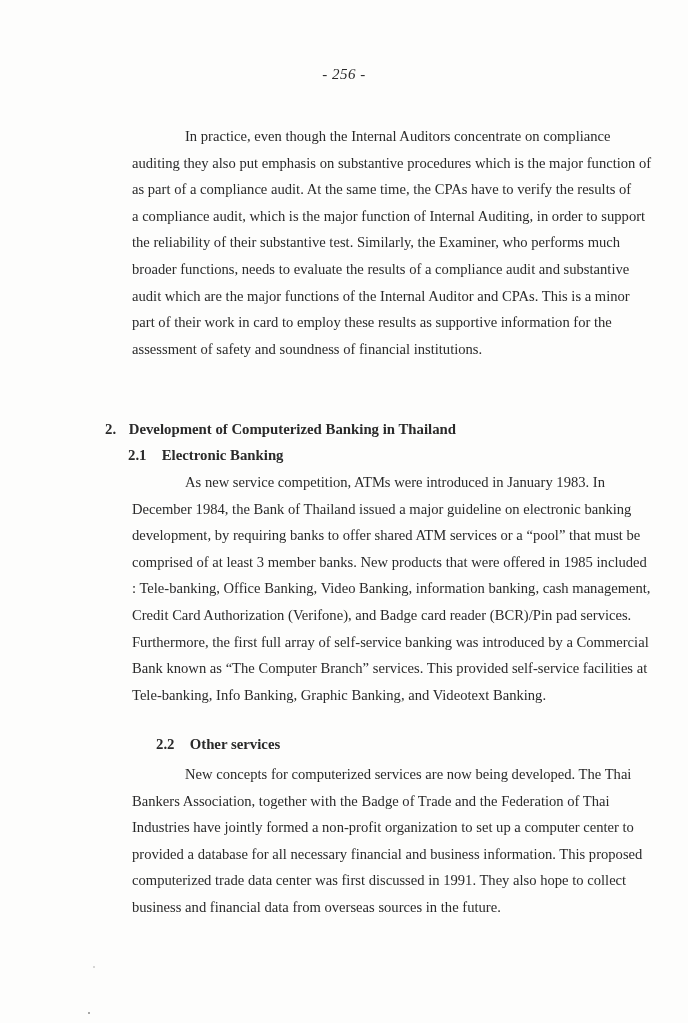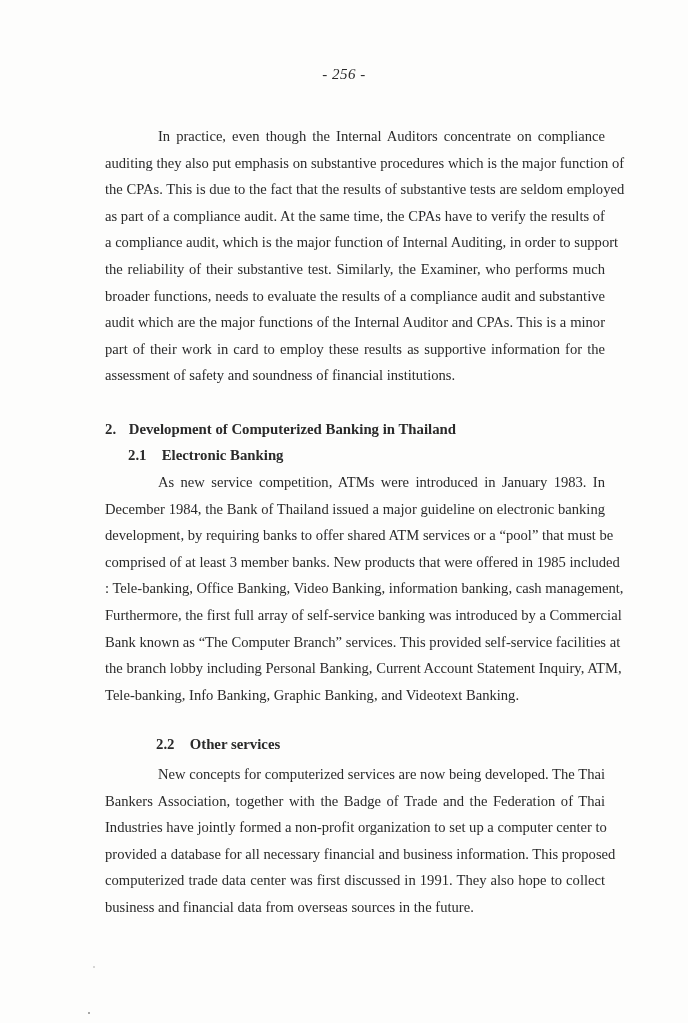--- a/index.html
+++ b/index.html
@@ -38,20 +38,21 @@
     }
     .line {
       display: block;
       height: 26.6px;
       line-height: 26.6px;
       font-size: 14.6px;
       white-space: nowrap;
       text-align: justify;
       text-align-last: justify;
       overflow: visible;
+      margin-left: 27px;
     }
     .line.last {
       text-align-last: left;
     }
     .line.indent {
       padding-left: 53px;
     }
     .heading {
       position: absolute;
       font-weight: bold;
@@ -76,21 +77,20 @@
 </head>
 <body>
 
 <div class="page">
 
   <div class="page-number">- 256 -</div>
 
   <div class="block" style="top:123px;">
     <span class="line indent">In practice, even though the Internal Auditors concentrate on compliance</span>
     <span class="line">auditing they also put emphasis on substantive procedures which is the major function of</span>
-    <span class="line">the CPAs.  This is due to the fact that the results of substantive tests are seldom employed</span>
     <span class="line">as part of a compliance audit.  At the same time, the CPAs have to verify the results of</span>
     <span class="line">a compliance audit, which is the major function of Internal Auditing, in order to support</span>
     <span class="line">the reliability of their substantive test.  Similarly, the Examiner, who performs much</span>
     <span class="line">broader functions, needs to evaluate the results of a compliance audit and substantive</span>
     <span class="line">audit which are the major functions of the Internal Auditor and CPAs.  This is a minor</span>
     <span class="line">part of their work in card to employ these results as supportive information for the</span>
     <span class="line last">assessment of safety and soundness of financial institutions.</span>
   </div>
 
   <div class="heading h1">
@@ -102,23 +102,23 @@
     <span class="num">2.1</span>
     <span>Electronic Banking</span>
   </div>
 
   <div class="block" style="top:469px;">
     <span class="line indent">As new service competition, ATMs were introduced in January 1983.  In</span>
     <span class="line">December 1984, the Bank of Thailand issued a major guideline on electronic banking</span>
     <span class="line">development, by requiring banks to offer shared ATM services or a “pool” that must be</span>
     <span class="line">comprised of at least 3 member banks.  New products that were offered in 1985 included</span>
     <span class="line">: Tele-banking, Office Banking, Video Banking, information banking, cash management,</span>
+    <span class="line">Credit Card Authorization (Verifone), and Badge card reader (BCR)/Pin pad services.</span>
     <span class="line">Furthermore, the first full array of self-service banking was introduced by a Commercial</span>
     <span class="line">Bank known as “The Computer Branch” services.  This provided self-service facilities at</span>
-    <span class="line">the branch lobby including Personal Banking, Current Account Statement Inquiry, ATM,</span>
     <span class="line last">Tele-banking, Info Banking, Graphic Banking, and Videotext Banking.</span>
   </div>
 
   <div class="heading h2 h2b">
     <span class="num">2.2</span>
     <span>Other services</span>
   </div>
 
   <div class="block" style="top:761px;">
     <span class="line indent">New concepts for computerized services are now being developed.  The Thai</span>

